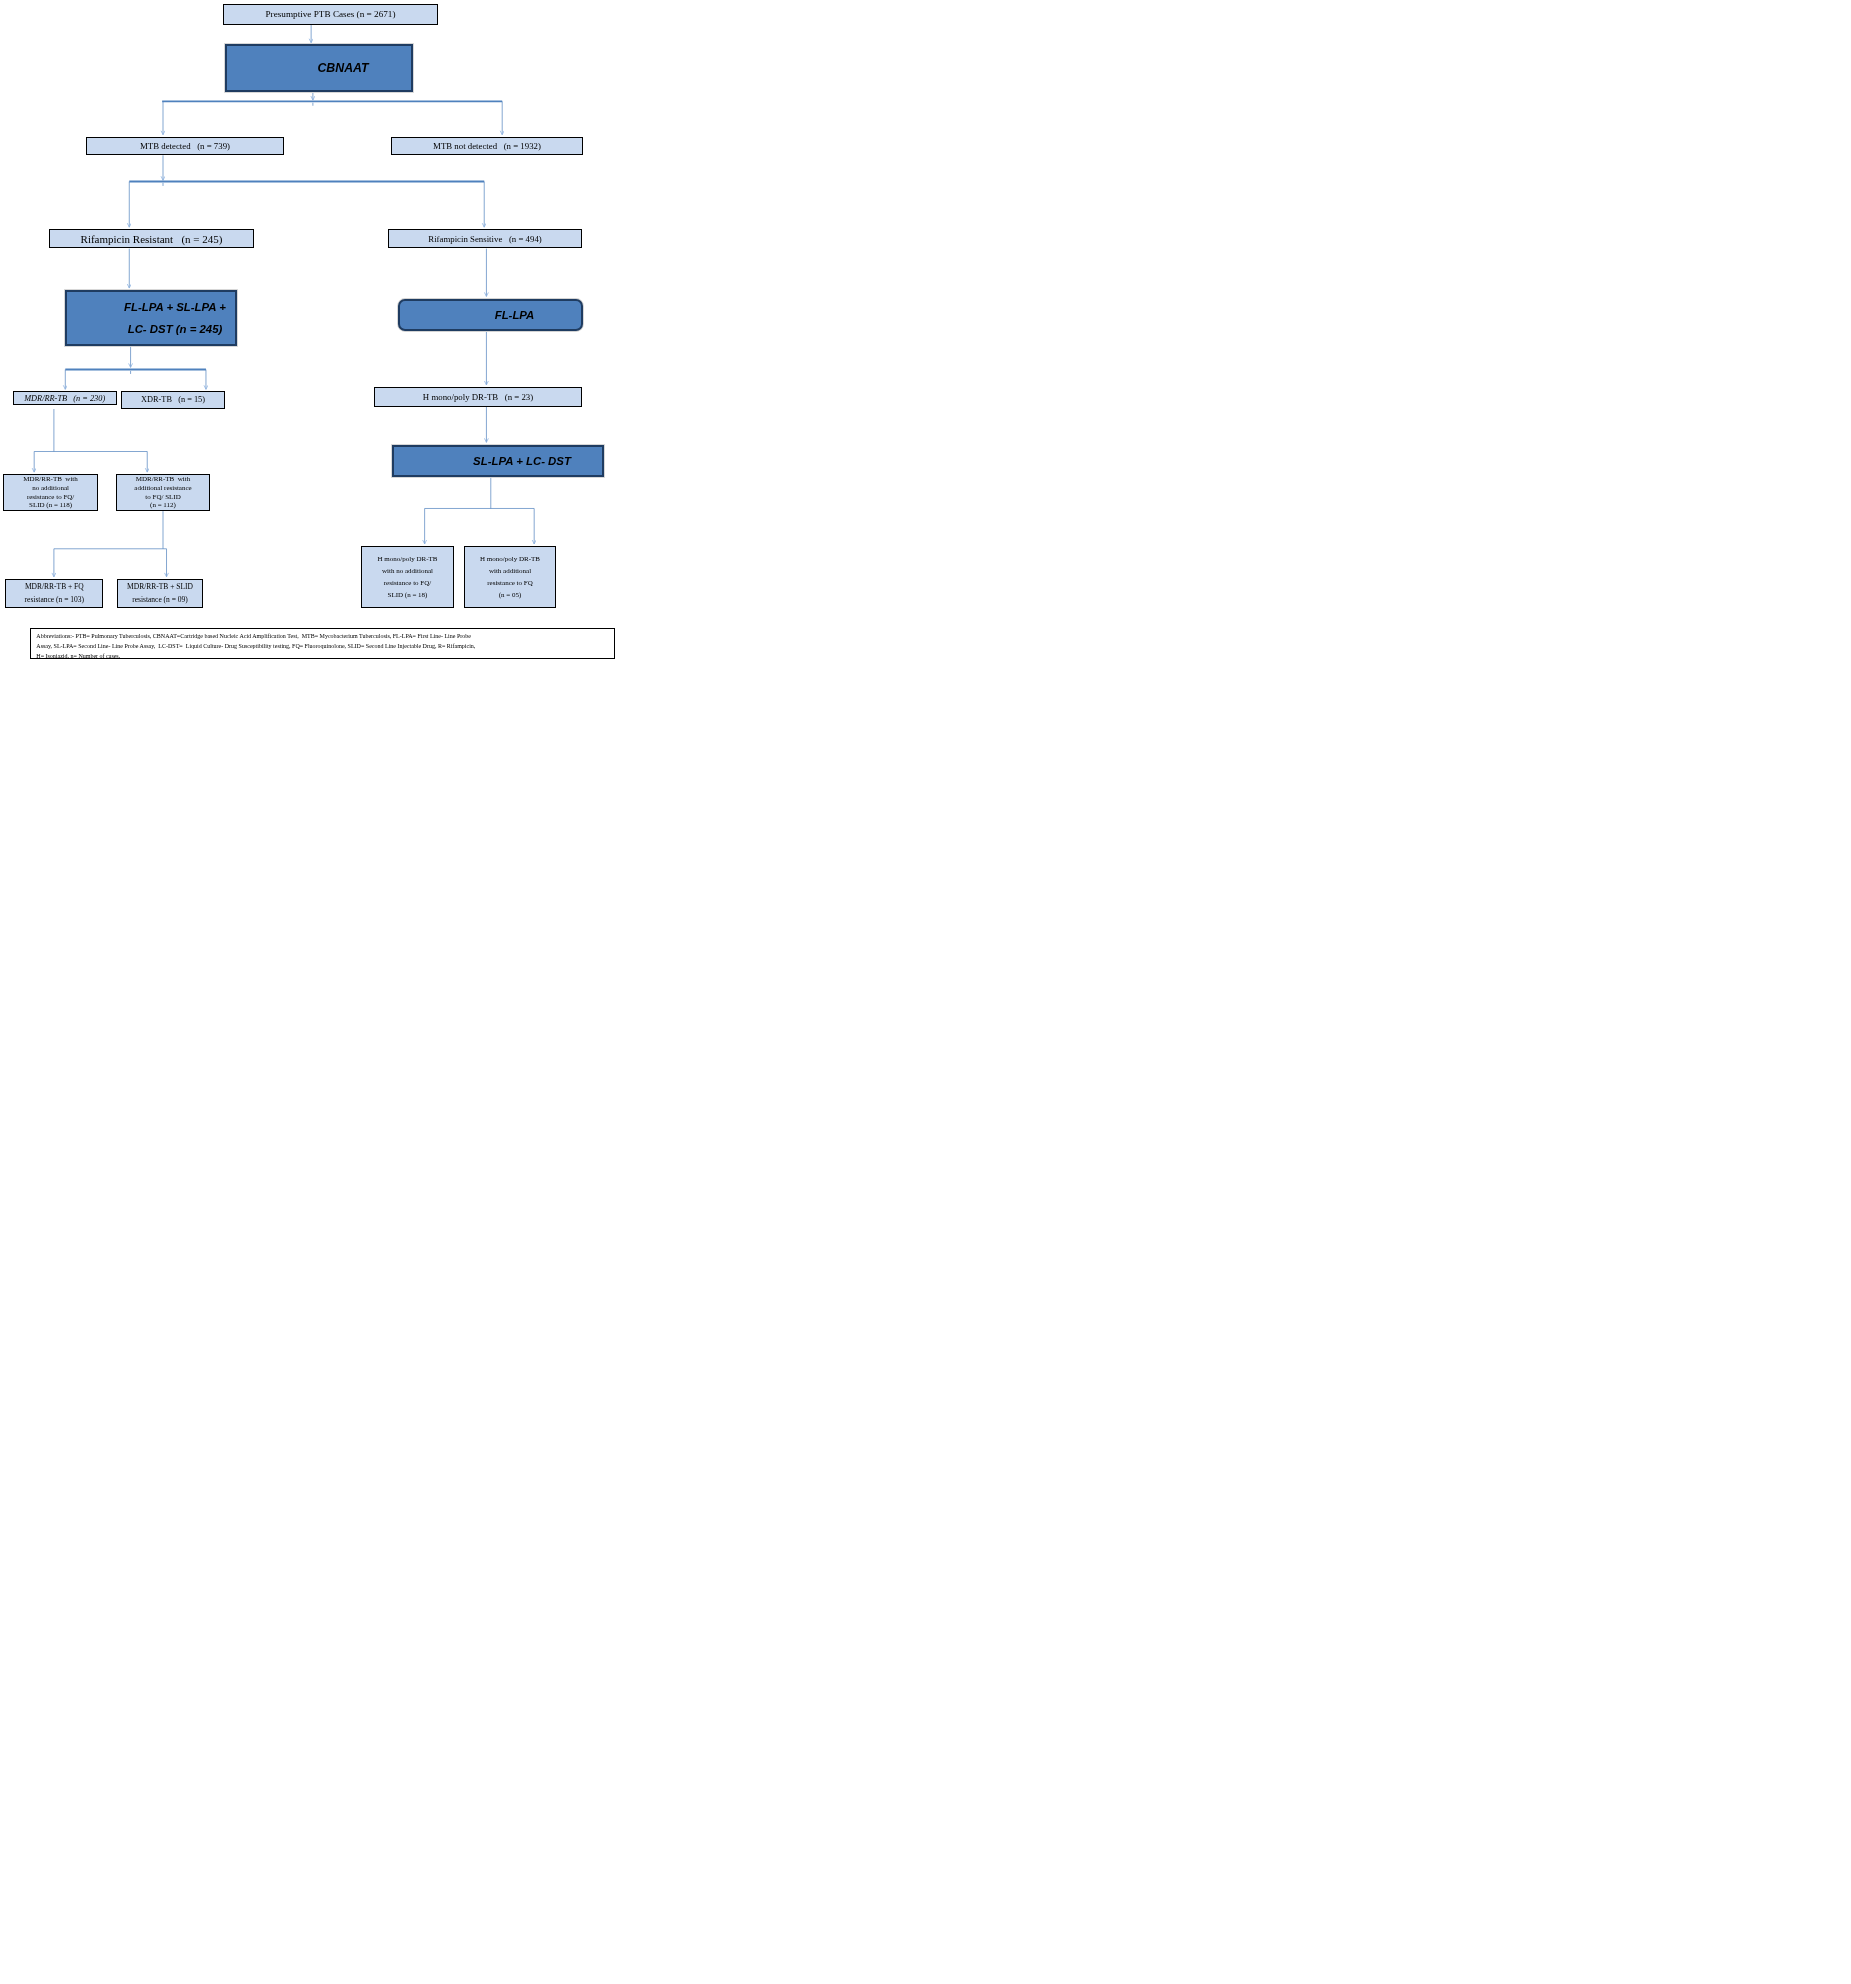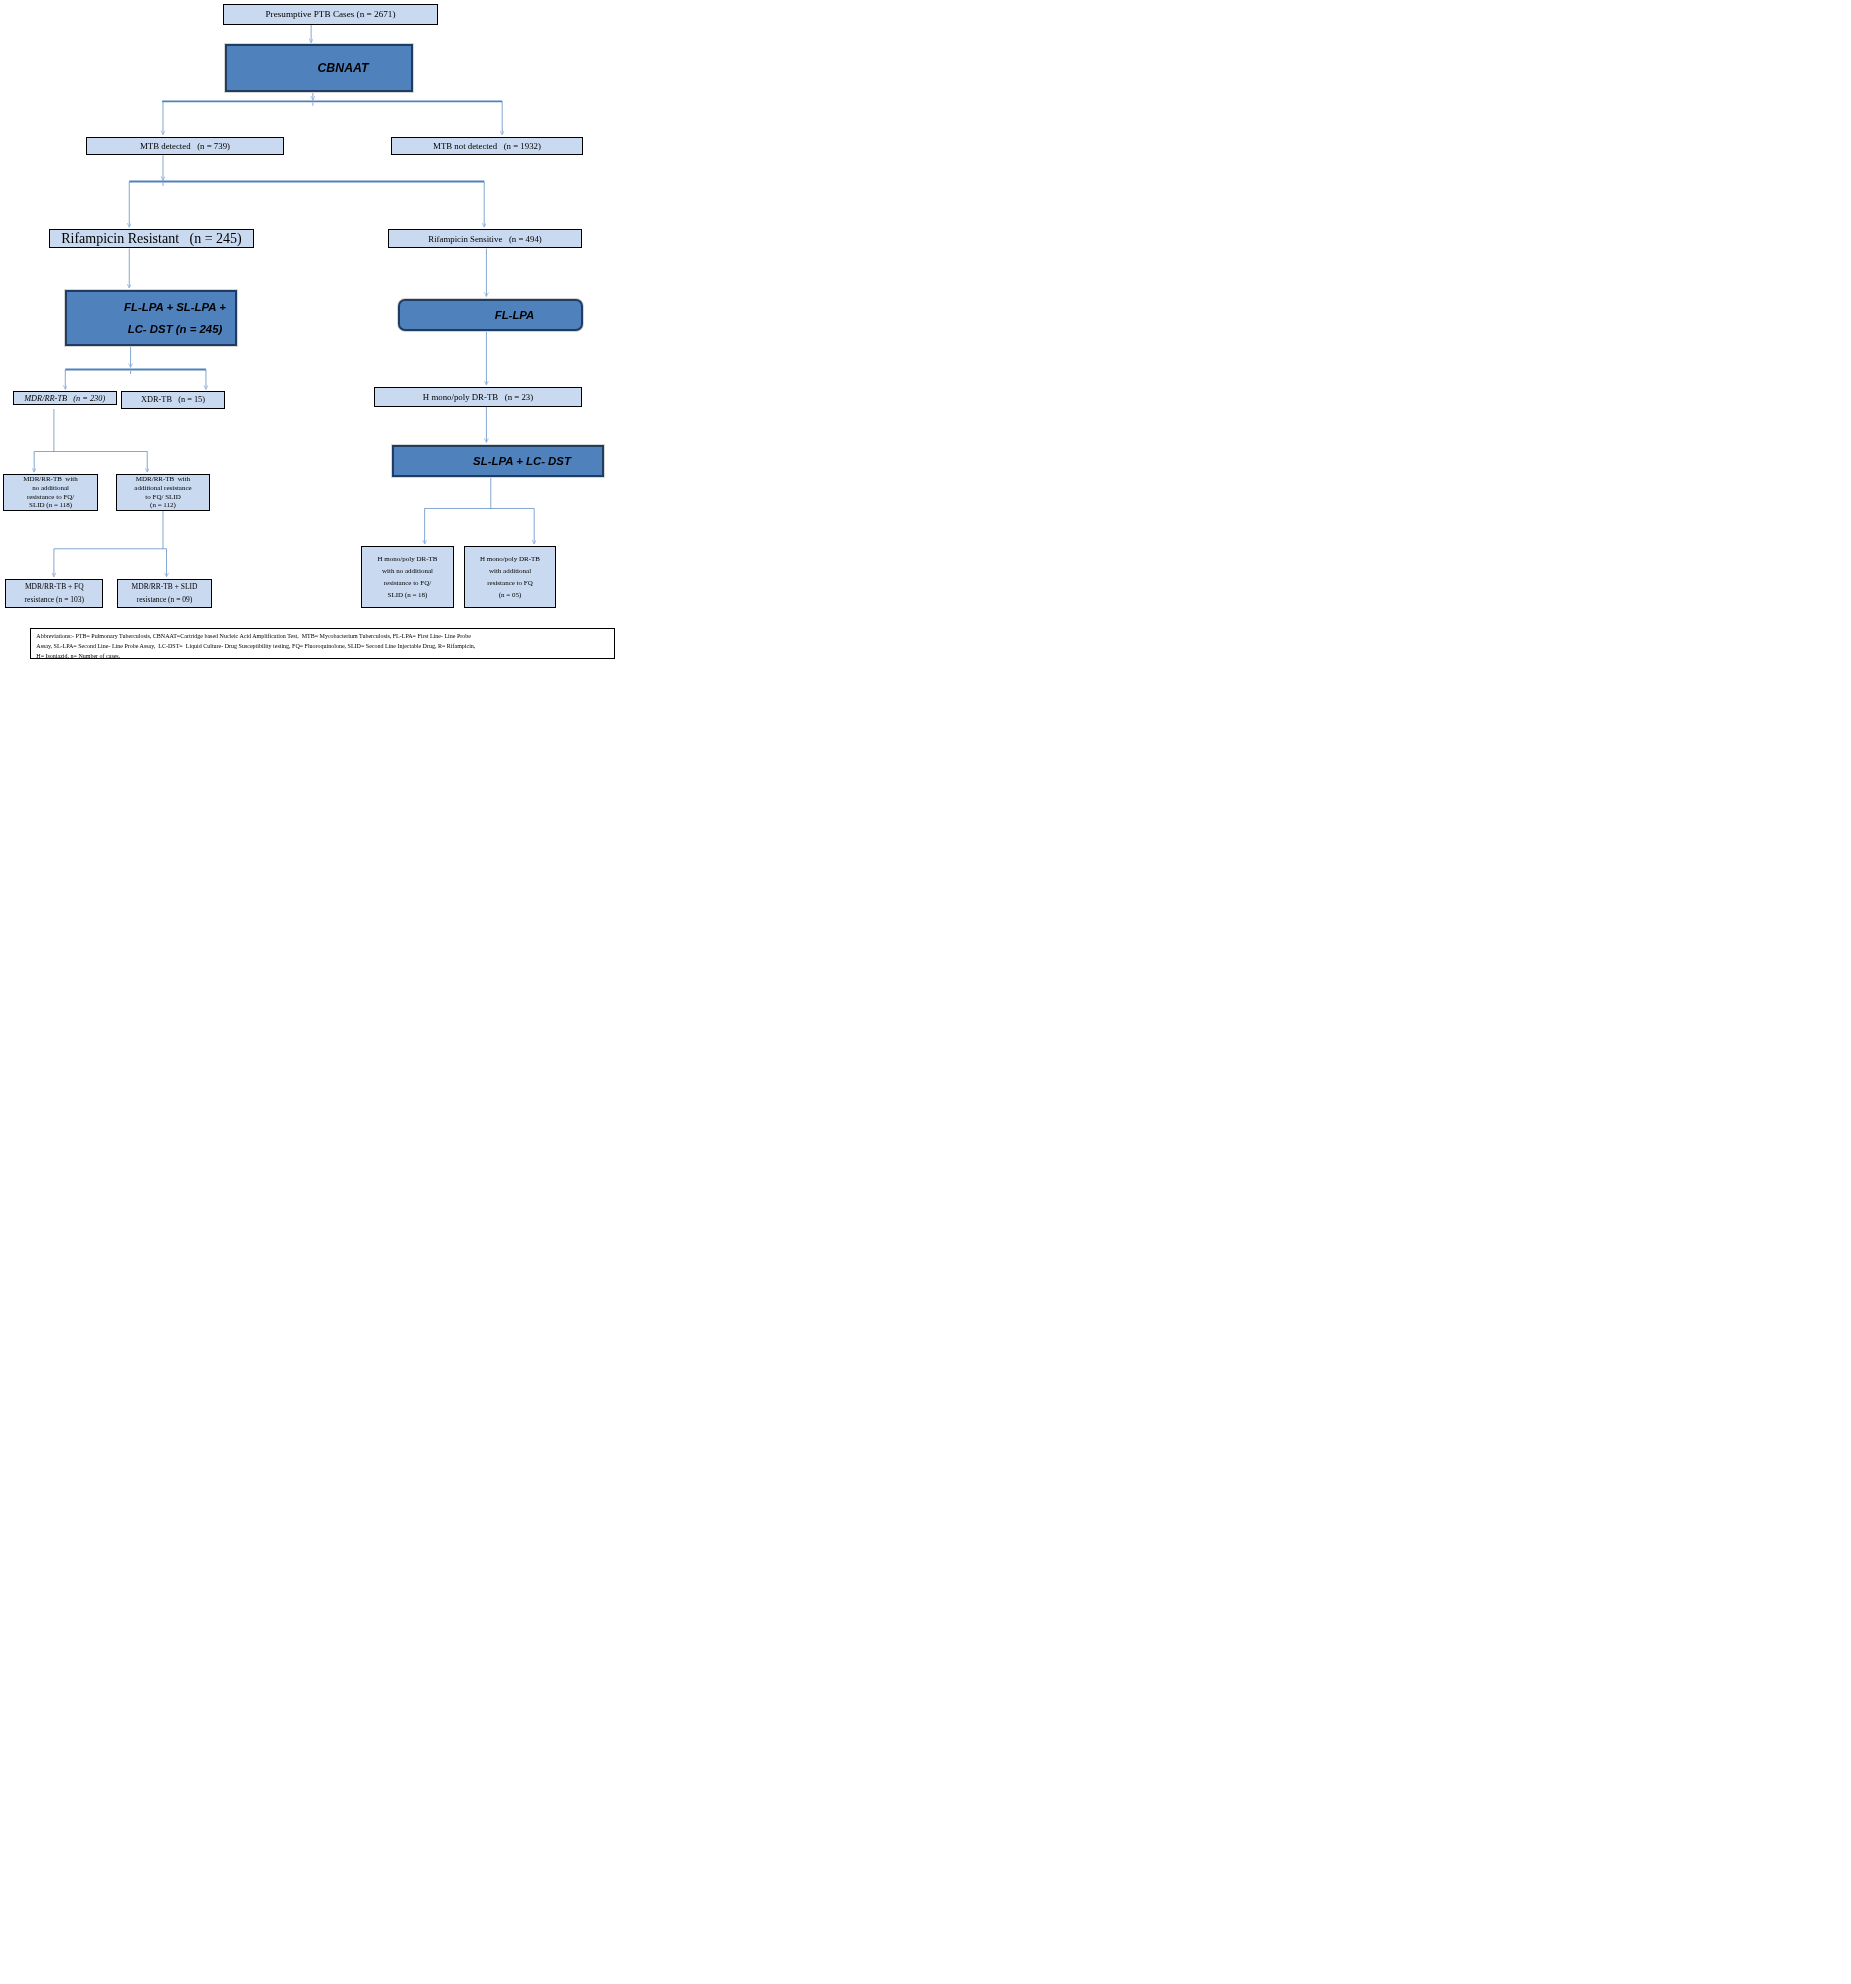--- a/index.html
+++ b/index.html
@@ -149,21 +149,21 @@
   </div>
 
   <div class="node light" style="left:86px;top:137px;width:198px;height:18px;font-size:8.8px;">
     <span>MTB detected   (n = 739)</span>
   </div>
 
   <div class="node light" style="left:391px;top:137px;width:192px;height:18px;font-size:8.8px;">
     <span>MTB not detected   (n = 1932)</span>
   </div>
 
-  <div class="node light" style="left:49px;top:229px;width:205px;height:19px;font-size:14px;">
+  <div class="node light" style="left:49px;top:229px;width:205px;height:19px;font-size:11px;">
     <span>Rifampicin Resistant   (n = 245)</span>
   </div>
 
   <div class="node light" style="left:388px;top:229px;width:194px;height:19px;font-size:8.8px;">
     <span>Rifampicin Sensitive   (n = 494)</span>
   </div>
 
   <div class="node dark" style="left:65px;top:290px;width:172px;height:56px;font-size:11.4px;line-height:22px;">
     <span>FL-LPA + SL-LPA +
 LC- DST (n = 245)</span>
@@ -201,21 +201,21 @@
 additional resistance
 to FQ/ SLID
 (n = 112)</span>
   </div>
 
   <div class="node light" style="left:5.3px;top:579px;width:98px;height:29px;font-size:7.5px;line-height:12.3px;">
     <span>MDR/RR-TB + FQ
 resistance (n = 103)</span>
   </div>
 
-  <div class="node light" style="left:117px;top:579px;width:95px;height:29px;font-size:7.5px;line-height:12.3px;">
+  <div class="node light" style="left:117px;top:579px;width:86px;height:29px;font-size:7.5px;line-height:12.3px;">
     <span>MDR/RR-TB + SLID
 resistance (n = 09)</span>
   </div>
 
   <div class="node light" style="left:361px;top:546px;width:93px;height:62px;font-size:7px;line-height:12px;">
     <span>H mono/poly DR-TB
 with no additional
 resistance to FQ/
 SLID (n = 18)</span>
   </div>

